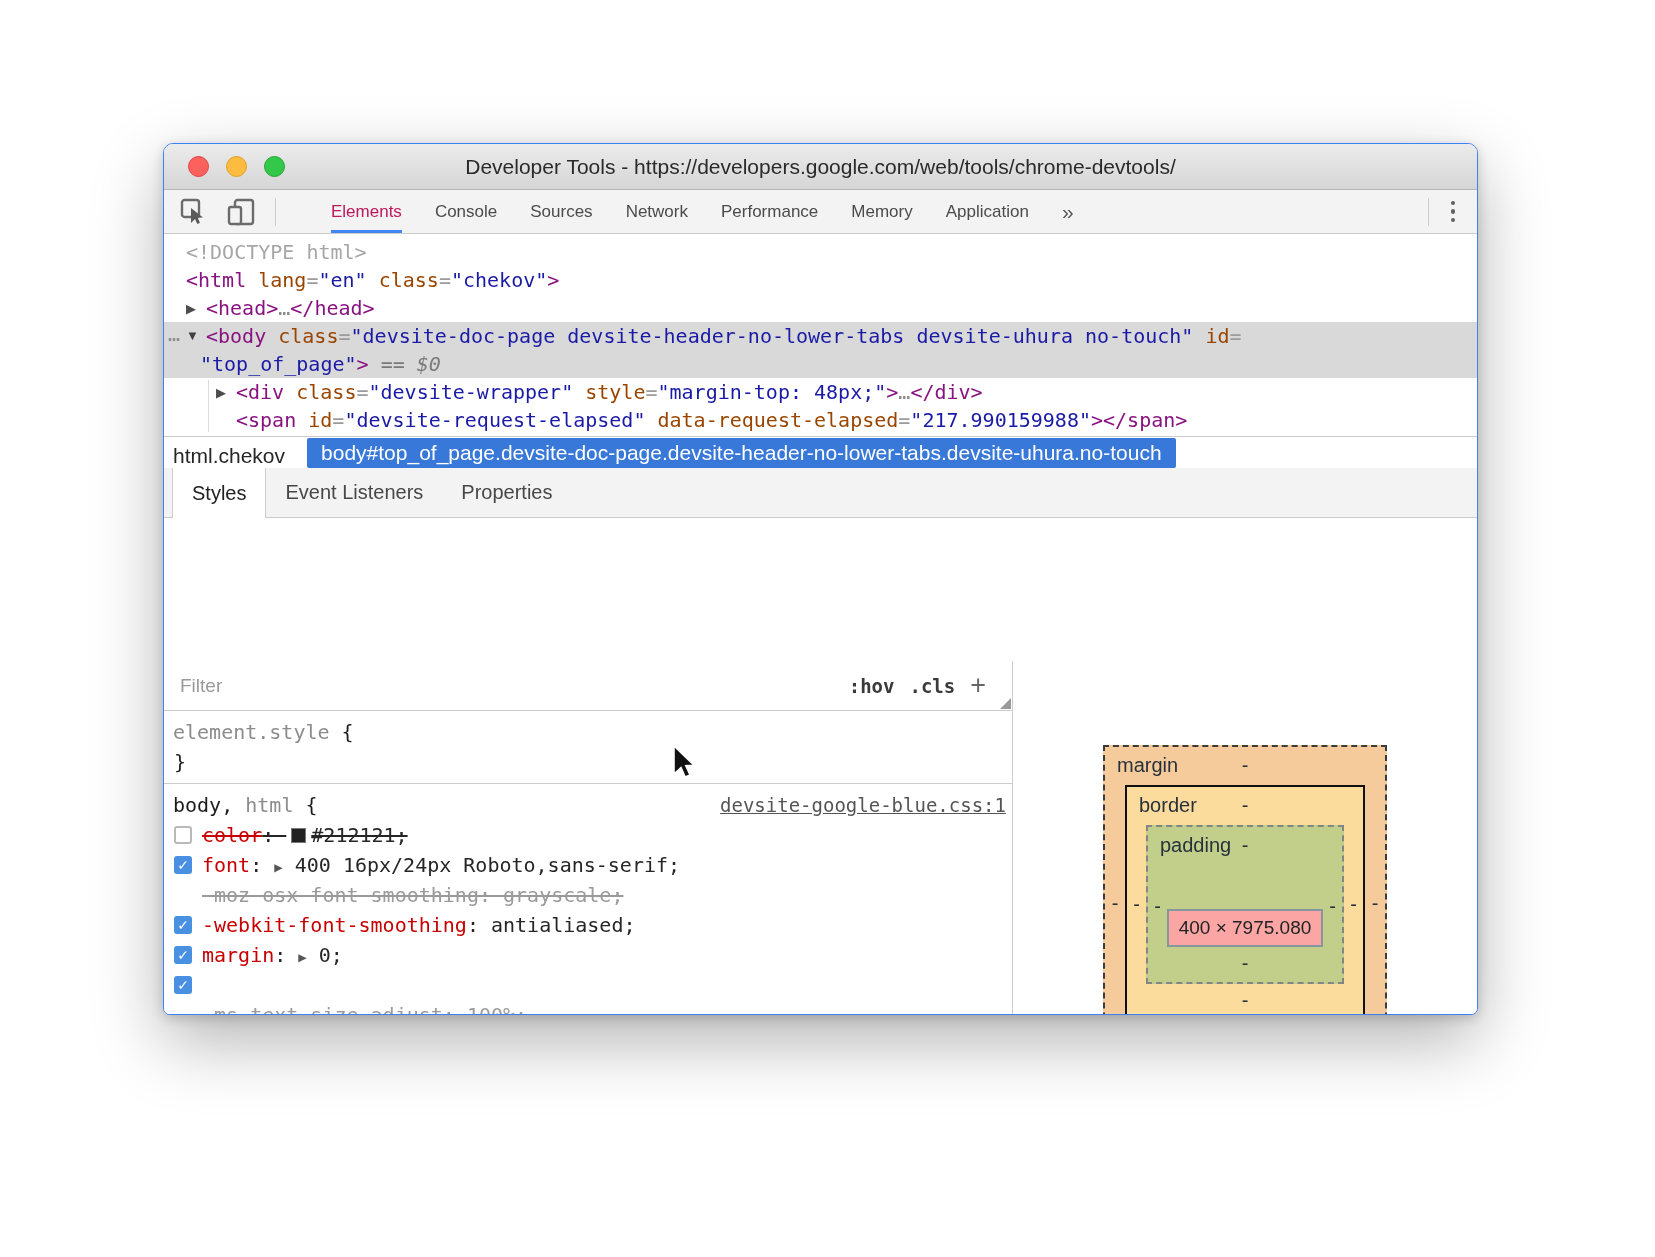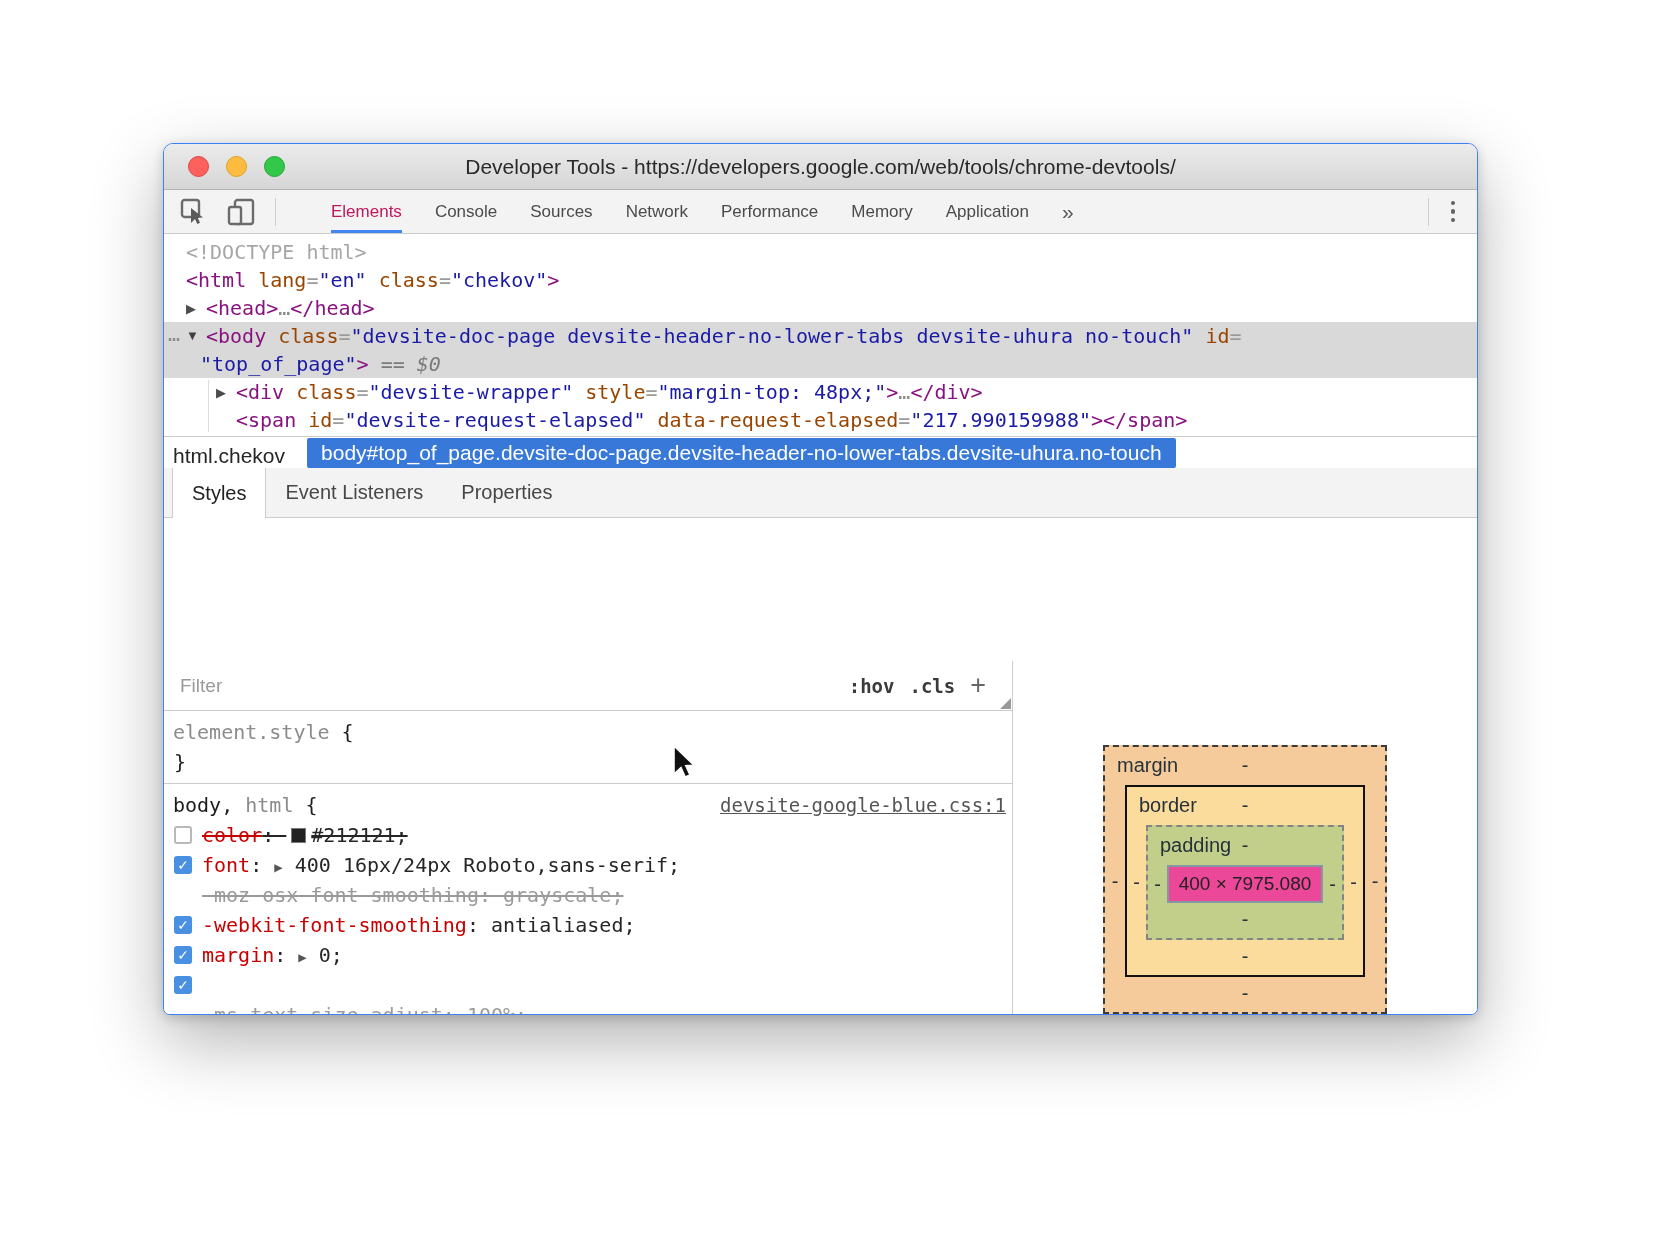--- a/index.html
+++ b/index.html
@@ -71,21 +71,21 @@
   .propname{color:#c80000} .propval{color:#262626} .punct{color:#262626}
   .dim{color:#9a9a9a} .strike{text-decoration:line-through}
   .tri{color:#555;font-size:14px;} 
   .sel-dark{color:#1c1c1c} .sel-dim{color:#8c8c8c}
   .swatch{display:inline-block;width:15px;height:15px;background:#212121;border:1px solid #787878;margin:0 5px;vertical-align:-1px}
   
   .bm-wrap { padding-top:84px; display:flex; justify-content:center; }
   .bm-margin { width:284px; background:#f6cb9b; border:2px dashed #3b3b3b; }
   .bm-border { width:240px; background:#fcdc9c; border:2px solid #111; }
   .bm-padding { width:198px; background:#c2cf8b; border:2px dashed #848484; }
-  .bm-content { width:156px; height:38px; background:#ec4899; border:2px solid #85979f; text-align:center; line-height:34px; font-size:19px; color:#222; }
+  .bm-content { width:156px; height:38px; background:#fca5a5; border:2px solid #85979f; text-align:center; line-height:34px; font-size:19px; color:#222;margin-top:44px; }
   .bm-lrow { position:relative; height:38px; font-size:20px; color:#27313b; }
   .bm-lrow .bm-label { position:absolute; left:12px; top:7px; }
   .bm-lrow .bm-dashc { position:absolute; left:50%; transform:translateX(-50%); top:7px; }
   .bm-brow { position:relative; height:35px; font-size:20px; color:#27313b; }
   .bm-brow .bm-dashc { position:absolute; left:50%; transform:translateX(-50%); top:5px; }
   .bm-mid { display:flex; align-items:center; }
   .bm-mid .fdash { flex:1; text-align:center; font-size:20px; color:#27313b; }
   
   .icon-svg { display:block; }
   .cursor-svg { position:absolute; left:672px; top:745px; z-index:50; }

